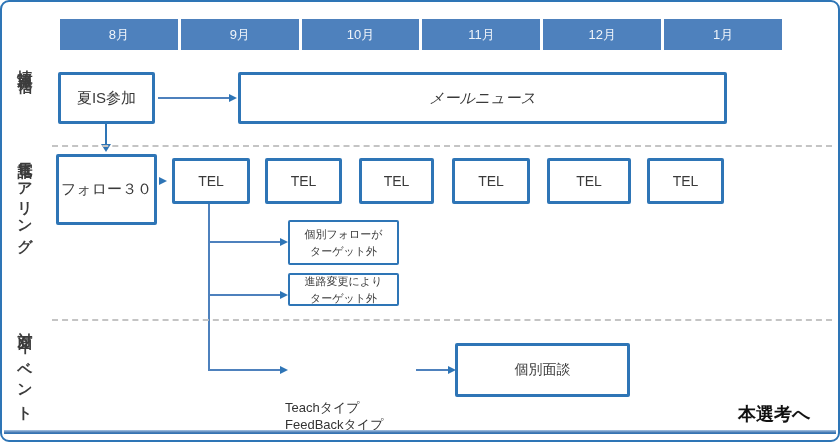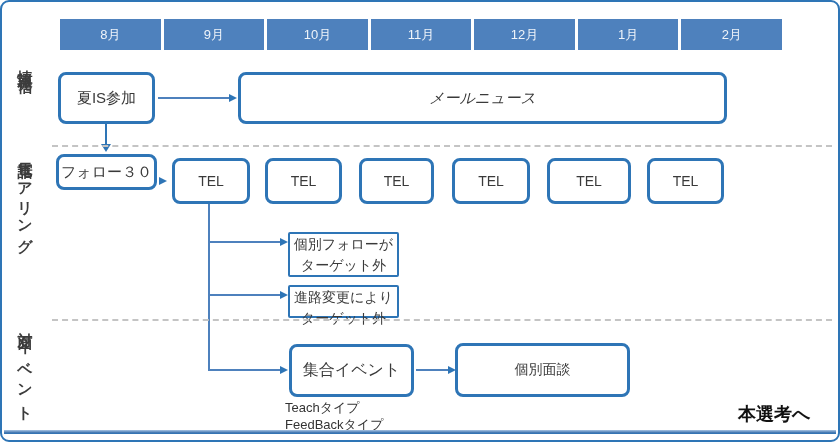--- a/index.html
+++ b/index.html
@@ -14,27 +14,27 @@
     flex:1;background:#4E81BD;color:#EFF4FA;display:flex;align-items:center;justify-content:center;
     font-size:13px;
   }
   
   .vlabel{
     position:absolute;left:13px;writing-mode:vertical-rl;text-orientation:mixed;
     color:#3C3C3C;font-size:15px;font-weight:600;white-space:nowrap;
   }
   
   .box{
-    position:absolute;box-sizing:border-box;background:#fff;border:3px solid #2E75B6;border-radius:8px;
+    position:absolute;box-sizing:border-box;background:#fff;border:3px solid #2E75B6;border-radius:2px;
     display:flex;align-items:center;justify-content:center;color:#3A3A3A;font-size:15px;
   }
   .box-sm{
     position:absolute;box-sizing:border-box;background:#fff;border:2px solid #2E75B6;border-radius:2px;
-    display:flex;flex-direction:column;align-items:center;justify-content:space-between;
-    color:#3A3A3A;font-size:14px;line-height:1.5;margin-top:12px;
+    display:flex;flex-direction:column;align-items:center;justify-content:center;
+    color:#3A3A3A;font-size:11px;line-height:1.5;
   }
   
   .hline{position:absolute;height:0;border-top:2px solid #4E81BD;}
   .vline{position:absolute;width:0;border-left:2px solid #4E81BD;}
   .tri-r{position:absolute;width:0;height:0;border-top:4px solid transparent;border-bottom:4px solid transparent;border-left:8px solid #2E75B6;}
   .tri-d{position:absolute;width:0;height:0;border-left:5px solid transparent;border-right:5px solid transparent;border-top:8px solid #2E75B6;}
   .dashed{position:absolute;left:50px;width:780px;height:0;border-top:2px dashed #C4C4C4;}
   
   .note{position:absolute;color:#333333;font-size:13px;line-height:1.3;}
   .final{position:absolute;color:#111111;font-size:18px;font-weight:bold;margin-top:39px;}
@@ -46,38 +46,37 @@
 
 <div id="stage">
 
   <div class="month-bar">
     <div class="month-cell">8月</div>
     <div class="month-cell">9月</div>
     <div class="month-cell">10月</div>
     <div class="month-cell">11月</div>
     <div class="month-cell">12月</div>
     <div class="month-cell">1月</div>
-    <div class="month-cell">2月</div>
   </div>
 
   <div class="vlabel" style="top:56px;letter-spacing:3px;">情報発信</div>
   <div class="vlabel" style="top:148px;letter-spacing:1.5px;">電話ヒアリング</div>
   <div class="vlabel" style="top:317px;letter-spacing:5px;">対面イベント</div>
 
   <div class="box" style="left:56px;top:70px;width:97px;height:52px;">夏IS参加</div>
   <div class="hline" style="left:156px;top:95px;width:72px;"></div>
   <div class="tri-r" style="left:227px;top:92px;"></div>
   <div class="box" style="left:236px;top:70px;width:489px;height:52px;font-style:italic;">メールニュース</div>
 
   <div class="vline" style="left:103px;top:122px;height:22px;border-left-color:#2E75B6;"></div>
   <div class="tri-d" style="left:99px;top:142px;"></div>
 
   <div class="dashed" style="top:143px;"></div>
 
-  <div class="box" style="left:54px;top:152px;width:101px;height:36px;">フォロー３０</div>
+  <div class="box" style="left:54px;top:152px;width:101px;height:71px;">フォロー３０</div>
   <div class="tri-r" style="left:157px;top:175px;"></div>
   <div class="box" style="left:170px;top:156px;width:78px;height:46px;font-size:14px;">TEL</div>
   <div class="box" style="left:263px;top:156px;width:77px;height:46px;font-size:14px;">TEL</div>
   <div class="box" style="left:357px;top:156px;width:75px;height:46px;font-size:14px;">TEL</div>
   <div class="box" style="left:450px;top:156px;width:78px;height:46px;font-size:14px;">TEL</div>
   <div class="box" style="left:545px;top:156px;width:84px;height:46px;font-size:14px;">TEL</div>
   <div class="box" style="left:645px;top:156px;width:77px;height:46px;font-size:14px;">TEL</div>
 
   <div class="vline" style="left:206px;top:202px;height:167px;"></div>
   <div class="hline" style="left:206px;top:239px;width:73px;"></div>
@@ -91,21 +90,20 @@
     <span>個別フォローが</span>
     <span>ターゲット外</span>
   </div>
   <div class="box-sm" style="left:286px;top:271px;width:111px;height:33px;">
     <span>進路変更により</span>
     <span>ターゲット外</span>
   </div>
 
   <div class="dashed" style="top:317px;"></div>
 
-  <div class="box" style="left:287px;top:342px;width:125px;height:53px;font-size:16px;">集合イベント</div>
   <div class="hline" style="left:414px;top:367px;width:33px;"></div>
   <div class="tri-r" style="left:446px;top:364px;"></div>
   <div class="box" style="left:453px;top:341px;width:175px;height:54px;font-size:14px;">個別面談</div>
 
   <div class="note" style="left:283px;top:398px;">
     <div>Teachタイプ</div>
     <div>FeedBackタイプ</div>
   </div>
 
   <div class="final" style="left:736px;top:361px;">本選考へ</div>

